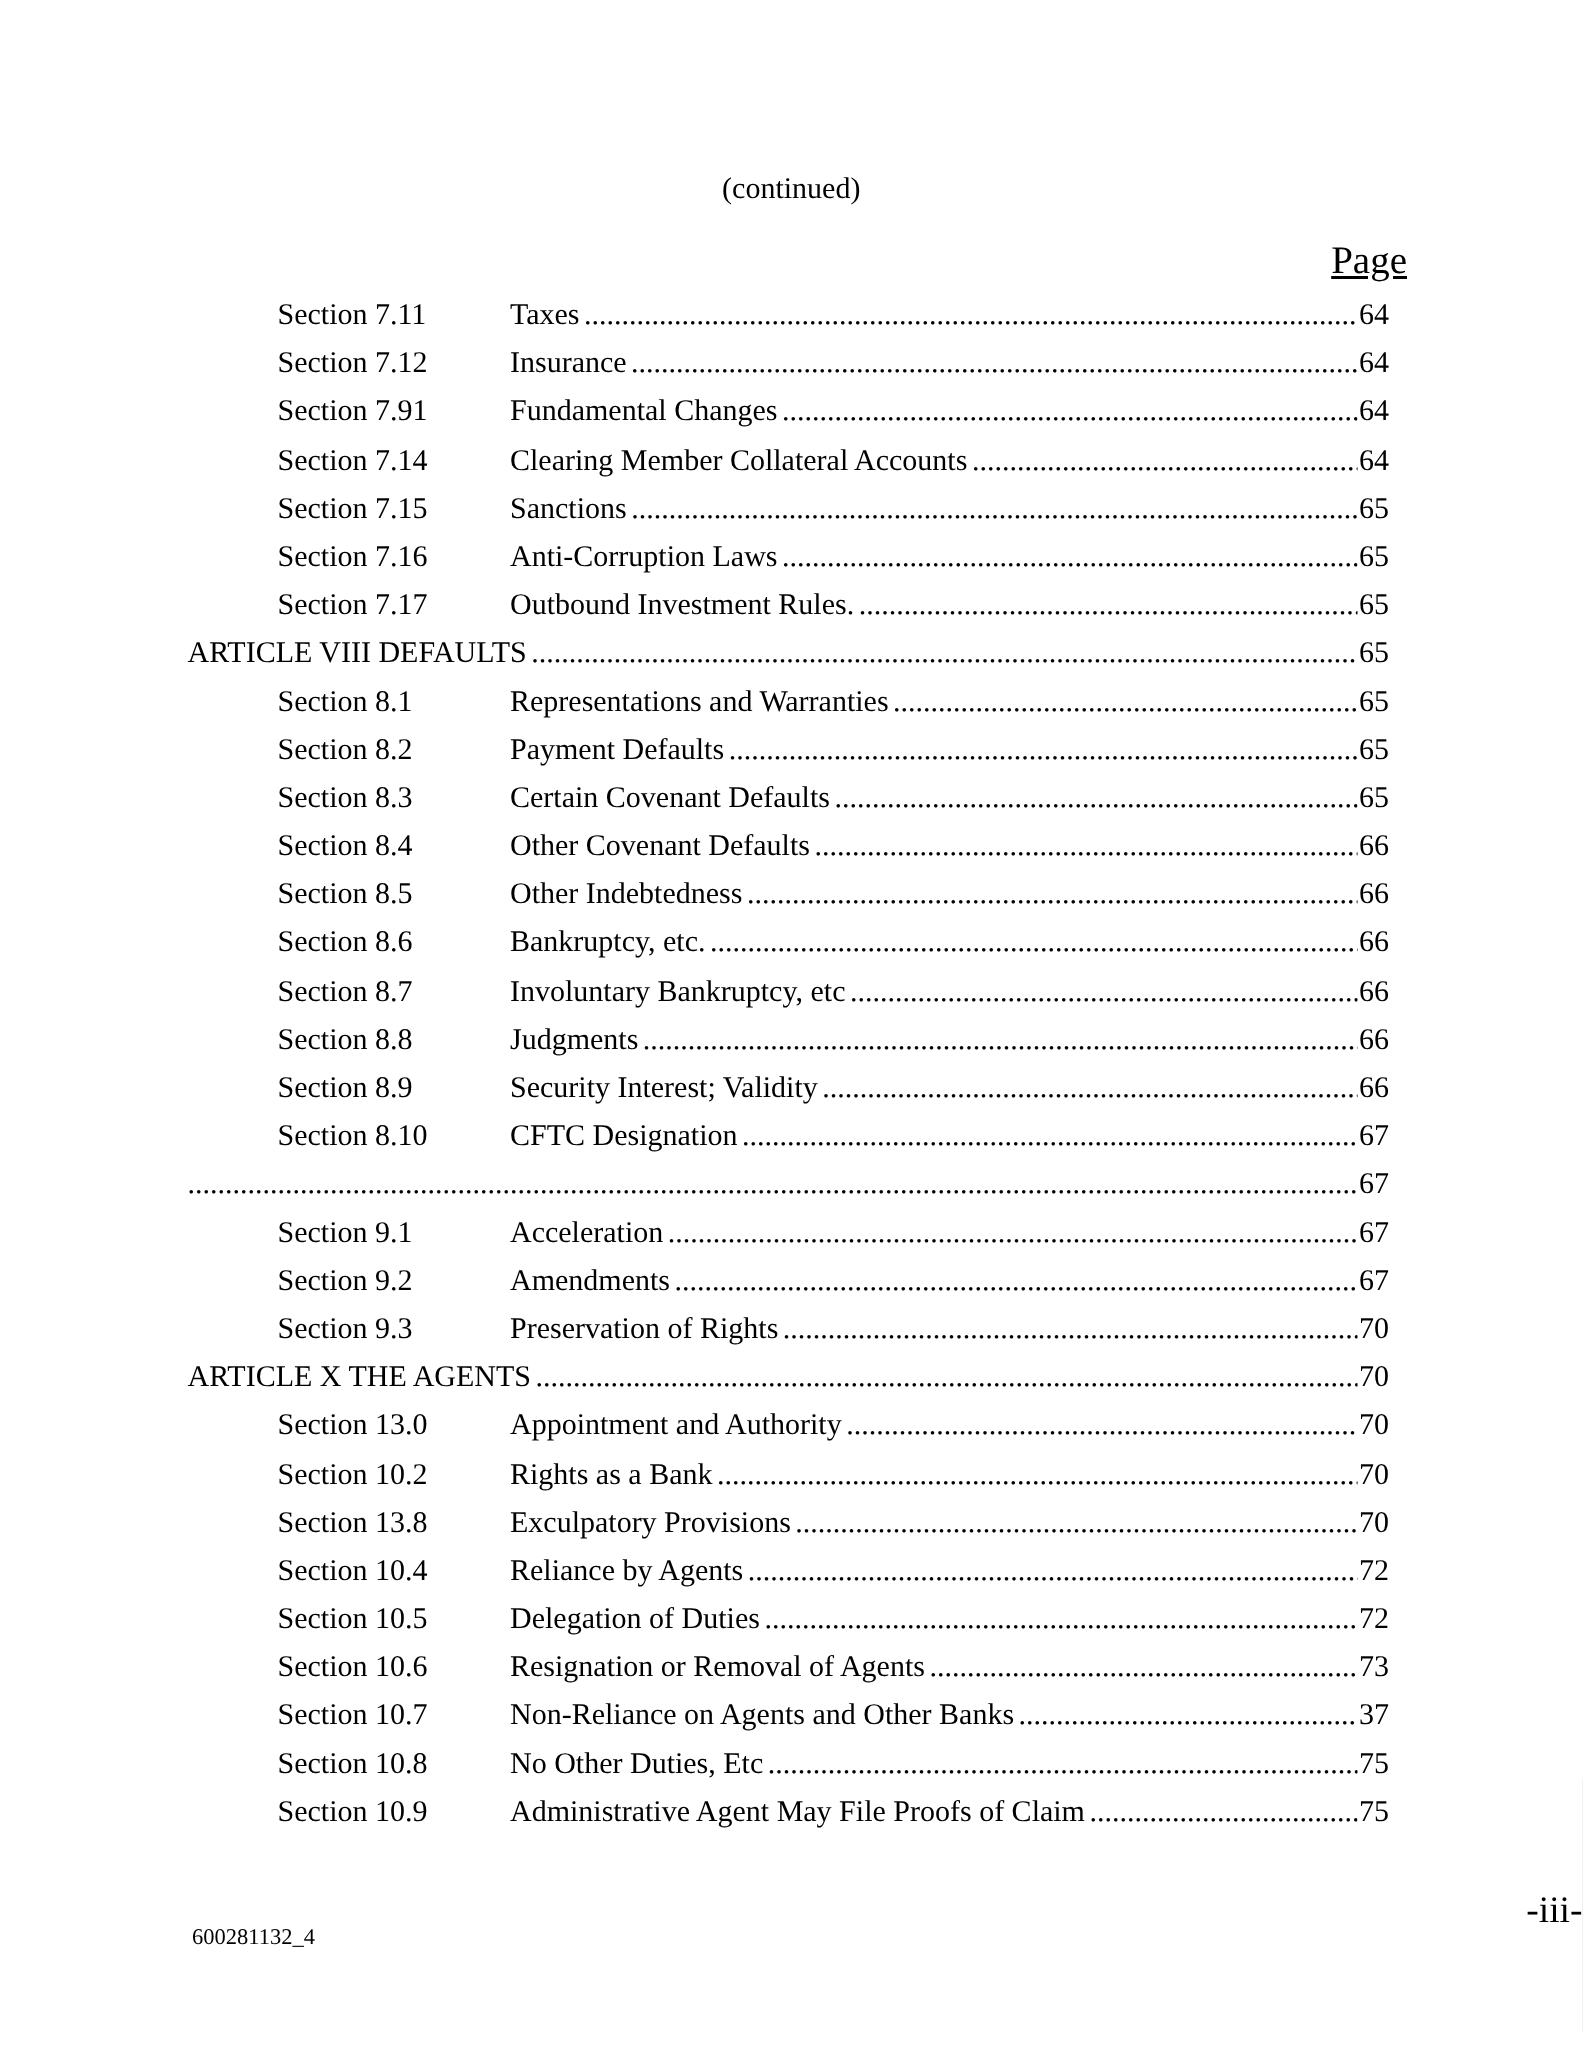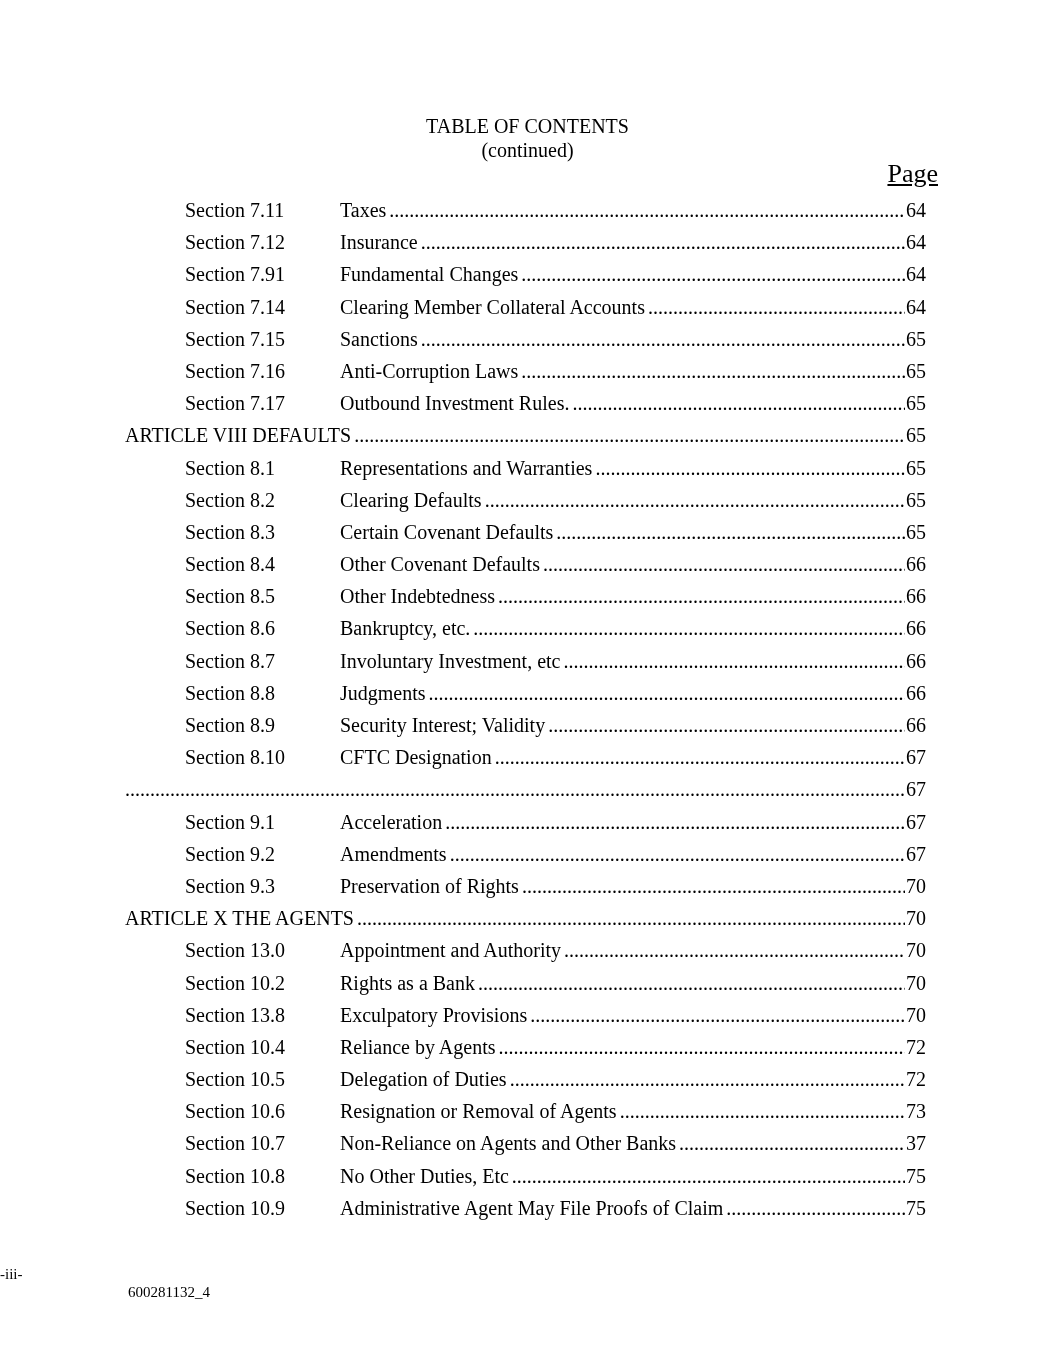--- a/index.html
+++ b/index.html
@@ -60,39 +60,38 @@
   }
   .toc-leader::after {
     content: "......................................................................................................................................................................................................................";
   }
   .toc-page { flex: none; padding-left: 1px; }
   .footer-page-num {
     position: absolute;
     top: 1263px;
     left: 0;
     width: 100%;
-    text-align: left;
-    font-size: 15px;
+    text-align: right;
+    font-size: 25px;
     line-height: 22px;
   }
   .footer-doc-num {
     position: absolute;
     top: 1283px;
     left: 128px;
     font-size: 15px;
     line-height: 18px;
   }
 </style>
 </head>
 <body>
 
 <div class="page">
 
   <div class="doc-header">
-    <div>TABLE OF CONTENTS</div>
     <div>(continued)</div>
   </div>
 
   <div class="page-col-label">Page</div>
 
   <div class="toc" id="toc-list">
   <div class="toc-row section">
     <span class="toc-label">Section 7.11</span>
     <span class="toc-title">Taxes</span>
     <span class="toc-leader"></span>
@@ -150,21 +149,21 @@
 
   <div class="toc-row section">
     <span class="toc-label">Section 8.1</span>
     <span class="toc-title">Representations and Warranties</span>
     <span class="toc-leader"></span>
     <span class="toc-page">65</span>
   </div>
 
   <div class="toc-row section">
     <span class="toc-label">Section 8.2</span>
-    <span class="toc-title">Clearing Defaults</span>
+    <span class="toc-title">Payment Defaults</span>
     <span class="toc-leader"></span>
     <span class="toc-page">65</span>
   </div>
 
   <div class="toc-row section">
     <span class="toc-label">Section 8.3</span>
     <span class="toc-title">Certain Covenant Defaults</span>
     <span class="toc-leader"></span>
     <span class="toc-page">65</span>
   </div>
@@ -185,21 +184,21 @@
 
   <div class="toc-row section">
     <span class="toc-label">Section 8.6</span>
     <span class="toc-title">Bankruptcy, etc.</span>
     <span class="toc-leader"></span>
     <span class="toc-page">66</span>
   </div>
 
   <div class="toc-row section">
     <span class="toc-label">Section 8.7</span>
-    <span class="toc-title">Involuntary Investment, etc</span>
+    <span class="toc-title">Involuntary Bankruptcy, etc</span>
     <span class="toc-leader"></span>
     <span class="toc-page">66</span>
   </div>
 
   <div class="toc-row section">
     <span class="toc-label">Section 8.8</span>
     <span class="toc-title">Judgments</span>
     <span class="toc-leader"></span>
     <span class="toc-page">66</span>
   </div>

